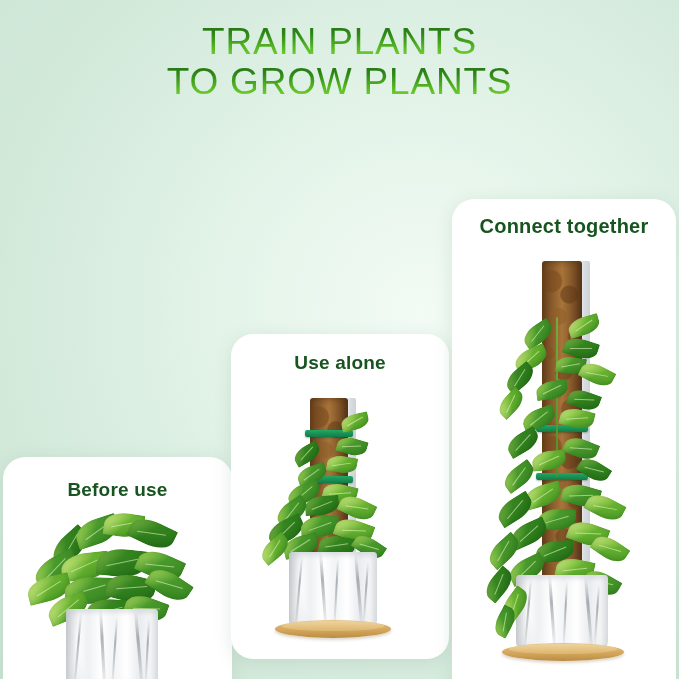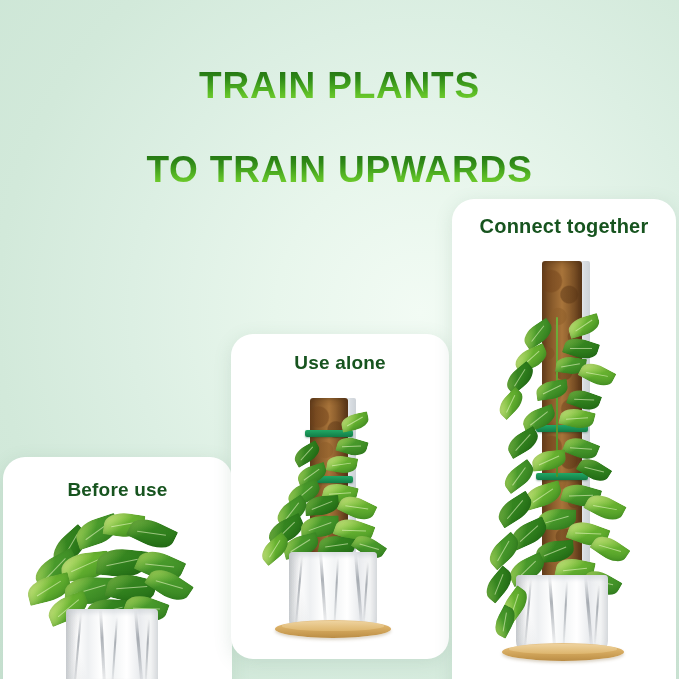--- a/index.html
+++ b/index.html
@@ -21,27 +21,26 @@
   
   .title-block {
     position:absolute;
     top:22px; left:0; right:0;
     text-align:center;
     line-height:1.08;
   }
   .title-line {
     display:block;
     font-size:37px;
-    font-weight:bold;
+    font-weight:normal;
     letter-spacing:0.8px;
     background:linear-gradient(to bottom, #1f6b13 0%, #2f8a17 32%, #5cbd26 68%, #8adc37 100%);
     -webkit-background-clip:text;
     background-clip:text;
     color:transparent;
-    margin-top:44px;
     -webkit-text-fill-color:transparent;
   }
 
   
   .card {
     position:absolute;
     background:#ffffff;
     border-radius:22px;
     box-shadow:0 4px 18px rgba(90,130,105,0.16);
     overflow:hidden;
@@ -167,21 +166,21 @@
     border-radius:2px;
   }
 </style>
 </head>
 <body>
 
 <div id="stage">
 
   <div class="title-block">
     <span class="title-line">TRAIN PLANTS</span>
-    <span class="title-line">TO TRAIN UPWARDS</span>
+    <span class="title-line">TO GROW PLANTS</span>
   </div>
 
   <div class="card" id="card-before">
     <div class="card-label">Before use</div>
 
     <div class="scene">
 
       <div class="leaf d" style="left:46px;  top:78px;  width:42px; height:23px; transform:rotate(-42deg);"></div>
       <div class="leaf" style="left:72px;  top:62px;  width:44px; height:25px; transform:rotate(-18deg);"></div>
       <div class="leaf v" style="left:101px; top:56px;  width:40px; height:24px; transform:rotate(8deg);"></div>

